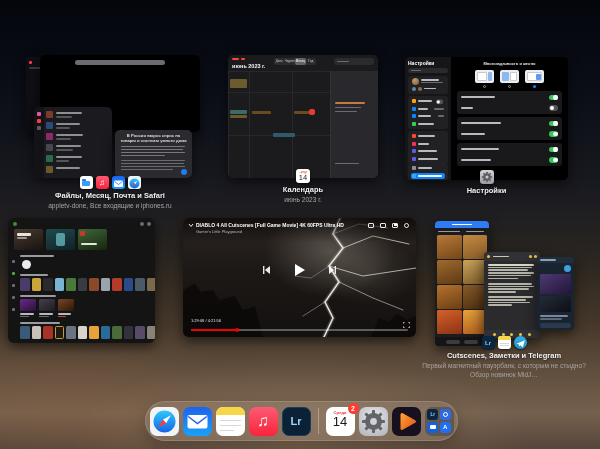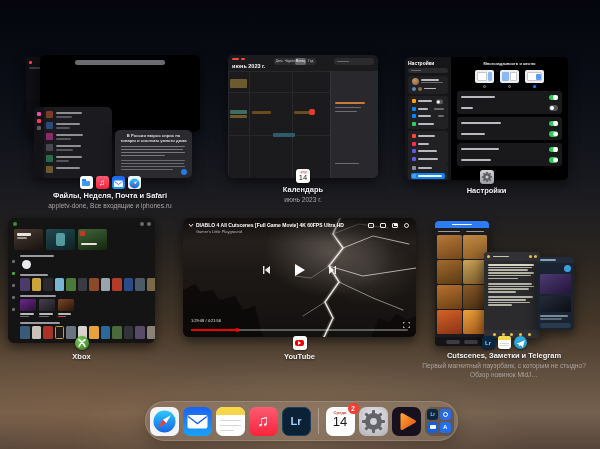--- a/index.html
+++ b/index.html
@@ -113,21 +113,21 @@
               </linearGradient>
             </defs>
           <circle cx="6.5" cy="6.5" r="5" fill="url(#sgm)"></circle>
           <g transform="rotate(45 6.5 6.5)">
               <polygon points="6.5,2.5 7.6,6.5 5.4,6.5" fill="#fff"></polygon>
               <polygon points="6.5,10.5 5.4,6.5 7.6,6.5" fill="#ff3b30"></polygon>
             </g>
         </svg>
       </div>
     </div>
-    <div class="grp-title">Файлы, Неделя, Почта и Safari</div>
+    <div class="grp-title">Файлы, Месяц, Почта и Safari</div>
     <div class="grp-sub">appletv-done, Все входящие и iphones.ru</div>
   </div>
 
   <div class="win" style="left:228px;top:55px;width:150px;height:123px;background:#1b1b1d;border-radius:5px;">
     <div class="b" style="left:4px;top:3px;width:7px;background:#ff453a;"></div>
     <div class="b" style="left:13px;top:3px;width:4px;background:#ff453a;"></div>
     <div style="position:absolute;left:4px;top:7.5px;font-size:5.5px;font-weight:700;color:#f2f2f4;white-space:nowrap;">июнь 2023 г.</div>
     <div style="position:absolute;left:46px;top:3px;width:42px;height:6.5px;border-radius:2px;background:#2b2b2e;display:flex;overflow:hidden;">
       <span style="flex:1;font-size:3px;color:#c9c9ce;display:flex;align-items:center;justify-content:center;overflow:hidden;">День</span>
       <span style="flex:1;font-size:3px;color:#c9c9ce;display:flex;align-items:center;justify-content:center;overflow:hidden;">Неделя</span>
@@ -373,28 +373,20 @@
       <div class="tile" style="width:9.5px;height:13px;background:#d8d4cc;"></div>
       <div class="tile" style="width:9.5px;height:13px;background:#e8a23a;"></div>
       <div class="tile" style="width:9.5px;height:13px;background:#2a6a9a;"></div>
       <div class="tile" style="width:9.5px;height:13px;background:#4a6a3a;"></div>
       <div class="tile" style="width:9.5px;height:13px;background:#32323a;"></div>
       <div class="tile" style="width:9.5px;height:13px;background:#5a4a6a;"></div>
       <div class="tile" style="width:9.5px;height:13px;background:#8a8276;"></div>
     </div>
   </div>
 
-  <div class="grp" style="left:8px;top:336px;width:147px;">
-    <div class="mi" style="width:14px;height:14px;border-radius:50%;background:radial-gradient(circle at 35% 30%,#7ccb5a,#2f7a1f);">
-      <svg width="14" height="14" viewBox="0 0 14 14">
-          <path d="M4,3.6 C6,5.6 8,5.6 10,10.4 M10,3.6 C8,5.6 6,5.6 4,10.4" stroke="#fff" stroke-width="1.5" fill="none" stroke-linecap="round"></path>
-        </svg>
-    </div>
-    <div class="grp-title">Xbox</div>
-  </div>
 
   <div class="win" style="left:183px;top:218px;width:233px;height:119px;border-radius:6px;
        background:radial-gradient(40% 55% at 63% 28%, rgba(205,195,182,.30), transparent 70%),radial-gradient(30% 40% at 80% 45%, rgba(165,155,142,.18), transparent 70%),linear-gradient(180deg,#2b2522 0%,#1c1815 45%,#131110 100%);">
     <svg width="233" height="119" viewBox="0 0 233 119" style="position:absolute;left:0;top:0;">
       <g stroke="#fff" fill="none" opacity=".14" stroke-width="4.5" stroke-linecap="round">
         <path d="M158,-2 L150,16 L160,30 L146,48 L156,64 L142,84 L150,100 L141,119"></path>
       </g>
       <g stroke="#ece8de" fill="none" stroke-linecap="round">
         <path d="M158,-2 L150,16 L160,30 L146,48 L156,64 L142,84 L150,100 L141,119" stroke-width="1.6" opacity=".95"></path>
         <path d="M160,30 L190,18 L226,26" stroke-width="1" opacity=".7"></path>
@@ -441,28 +433,20 @@
     <div style="position:absolute;left:8px;top:100px;font-size:4px;color:#e4e4e8;white-space:nowrap;">1:29:08 / 4:21:56</div>
     <div style="position:absolute;left:8px;top:111px;width:217px;height:1.6px;background:rgba(255,255,255,.32);border-radius:1px;">
       <div style="position:absolute;left:0;top:0;width:21%;height:100%;background:#f20000;border-radius:1px;"></div>
       <div style="position:absolute;left:calc(21% - 2px);top:-1.3px;width:4px;height:4px;border-radius:50%;background:#f20000;"></div>
     </div>
     <svg width="7" height="6" viewBox="0 0 7 6" style="position:absolute;right:6px;top:104px;">
         <path d="M0,2 V0 H2 M5,0 H7 V2 M7,4 V6 H5 M2,6 H0 V4" stroke="#fff" fill="none" stroke-width=".8"></path>
       </svg>
   </div>
 
-  <div class="grp" style="left:183px;top:336px;width:233px;">
-    <div class="mi" style="width:14px;height:14px;background:#fff;display:flex;align-items:center;justify-content:center;">
-      <div style="width:9px;height:6.5px;border-radius:2px;background:#f20000;display:flex;align-items:center;justify-content:center;">
-        <div style="width:0;height:0;border-left:3px solid #fff;border-top:2px solid transparent;border-bottom:2px solid transparent;"></div>
-      </div>
-    </div>
-    <div class="grp-title">YouTube</div>
-  </div>
 
   <div class="win" style="left:435px;top:221px;width:54px;height:125px;background:#1c1c1e;border-radius:4px;">
     <div class="abs" style="left:0;top:0;width:54px;height:7px;background:#2e7bf6;">
       <div class="b" style="left:17px;top:2.5px;width:20px;height:1.8px;background:#fff;"></div>
     </div>
     <div class="b" style="left:3px;top:9.5px;width:22px;height:1.8px;background:#9a9aa0;"></div>
     <div class="b" style="left:31px;top:9.5px;width:18px;height:1.8px;background:#9a9aa0;"></div>
     <div style="position:absolute;left:2px;top:14px;width:50px;display:flex;flex-wrap:wrap;gap:1px;">
       <div class="tile" style="width:24.5px;height:24px;background:linear-gradient(160deg,#b6793a,#744618);"></div>
       <div class="tile" style="width:24.5px;height:24px;background:linear-gradient(160deg,#c08a42,#8a5a26);"></div>

